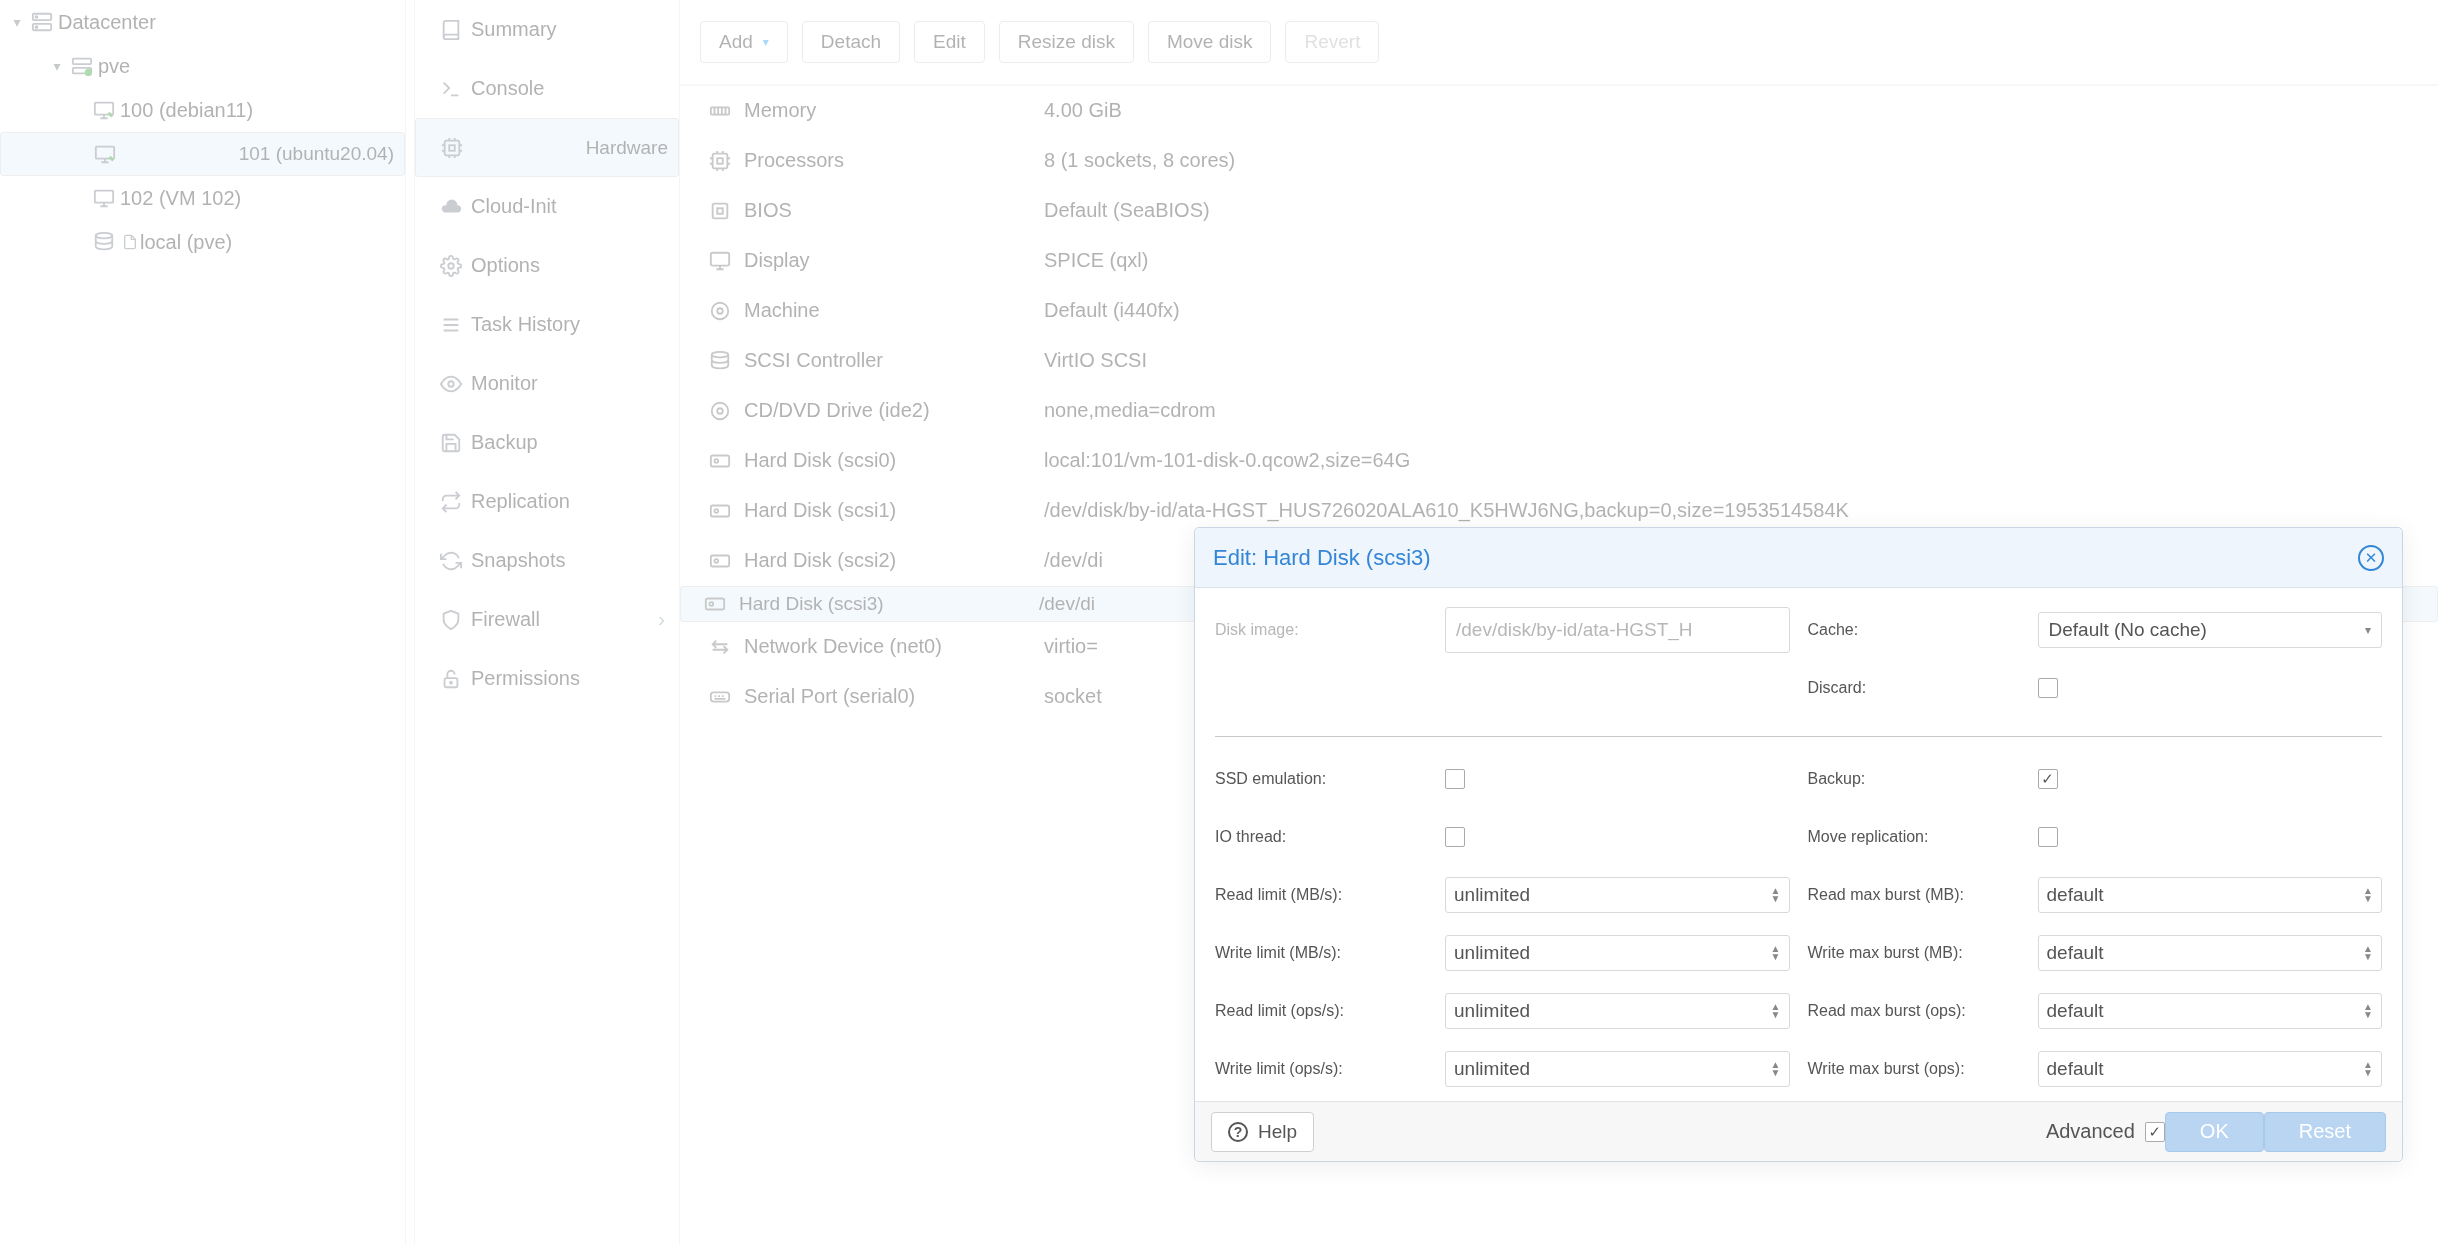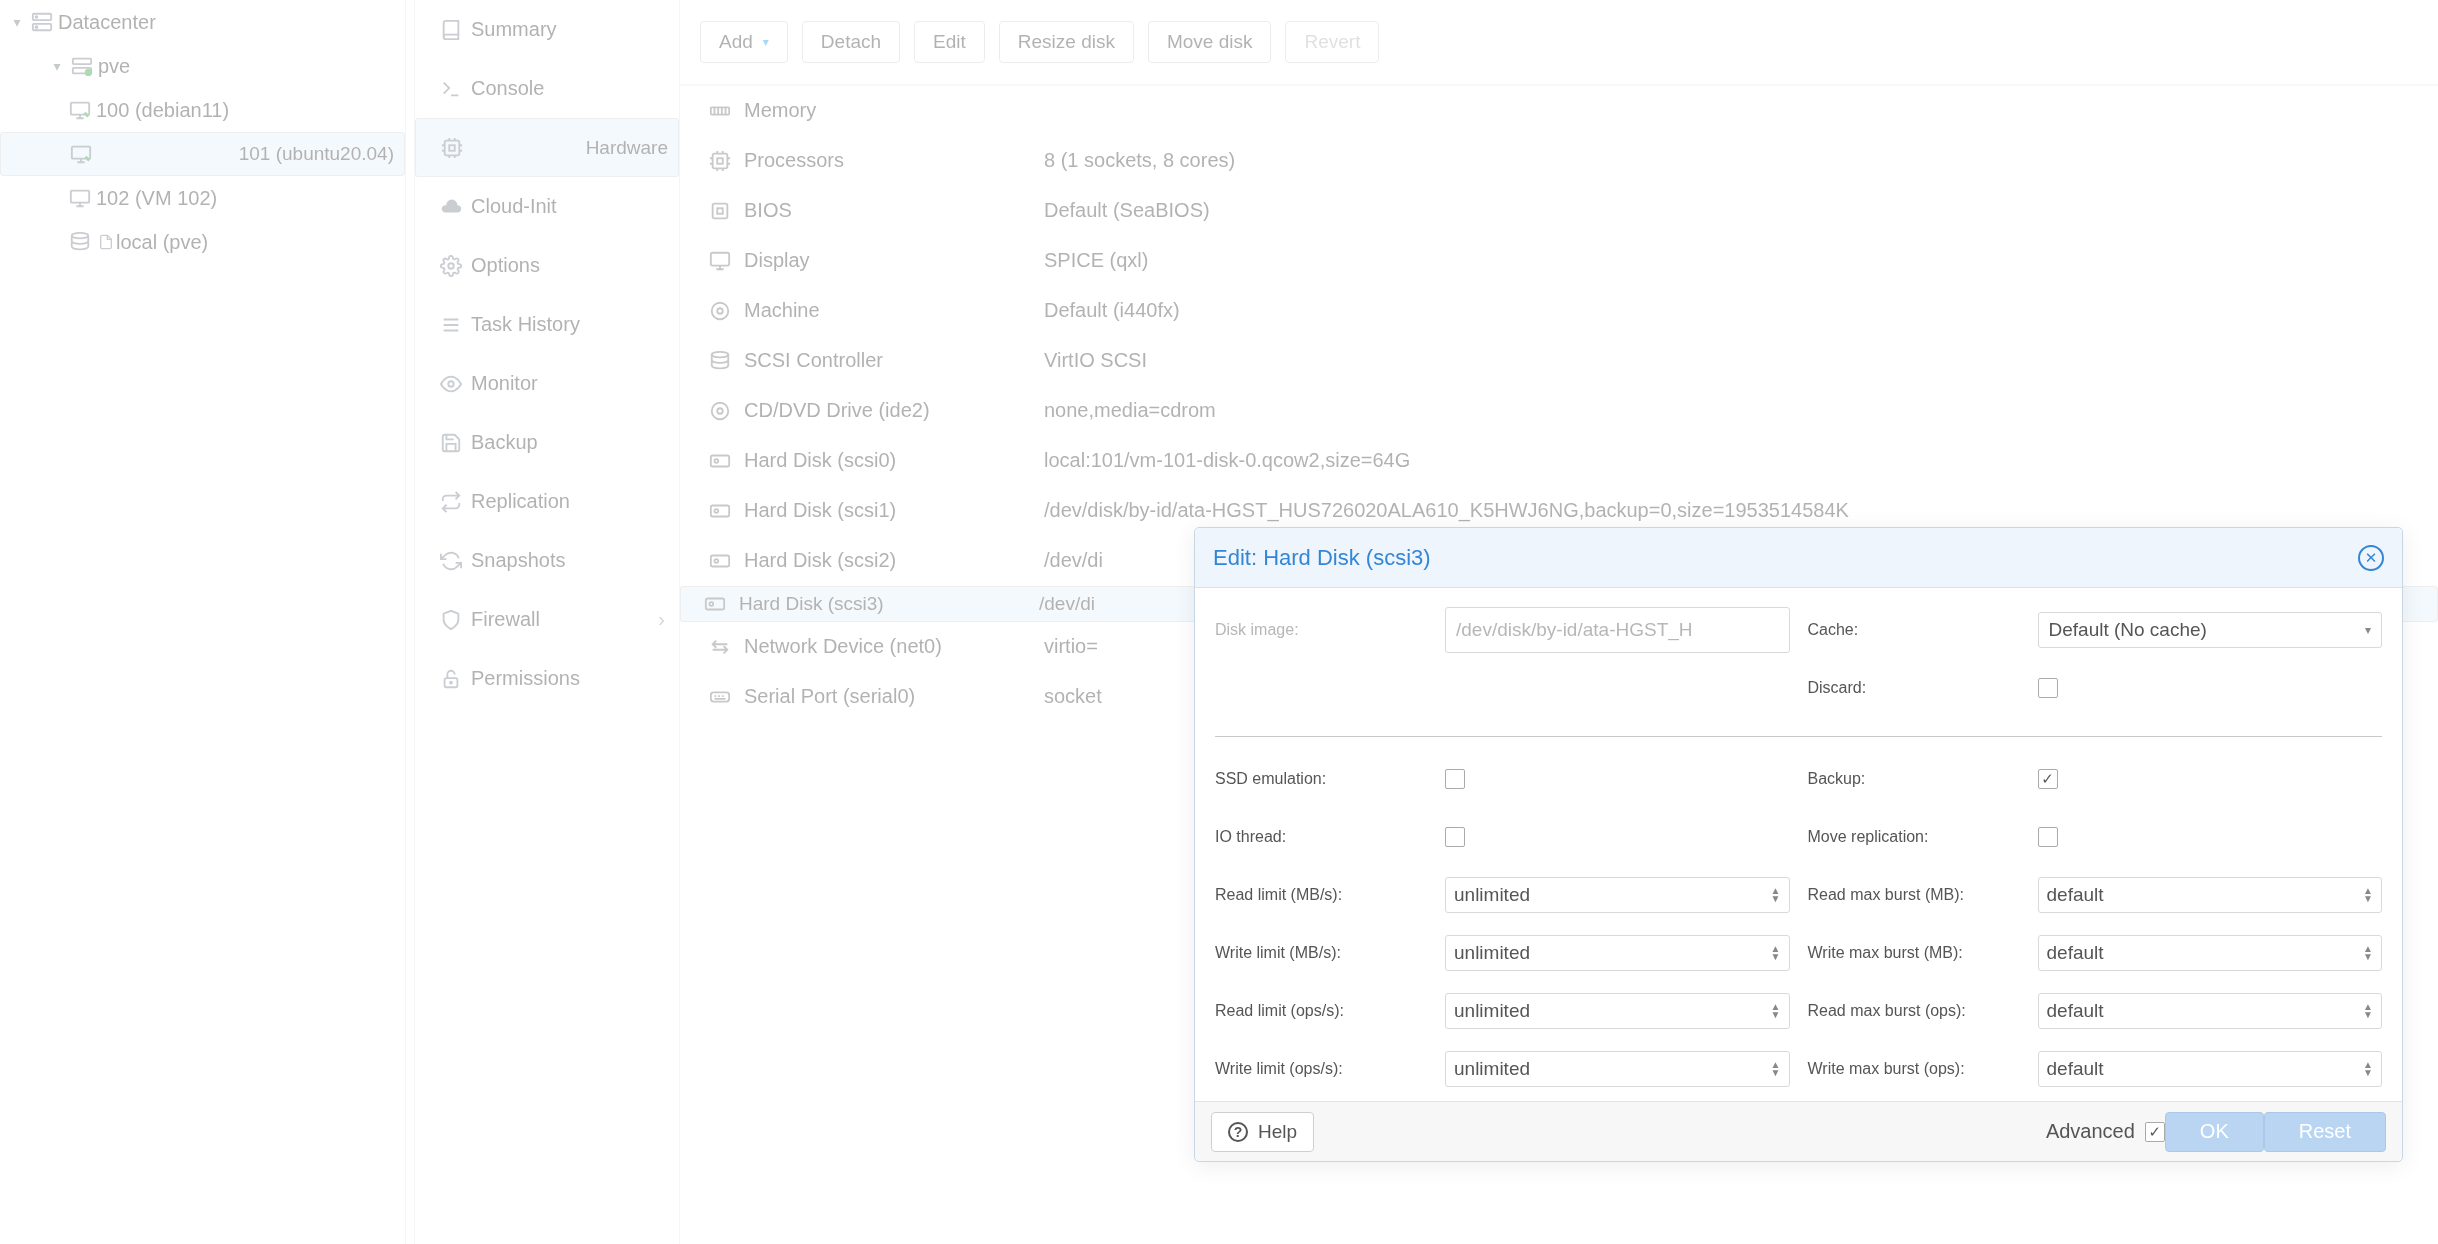--- a/index.html
+++ b/index.html
@@ -4,21 +4,21 @@
 <style>
   *{box-sizing:border-box;margin:0;padding:0;font-family:-apple-system,BlinkMacSystemFont,"Segoe UI",Arial,sans-serif}
   body{width:2438px;height:1244px;background:#fff;font-size:20px;color:#555;position:relative;overflow:hidden}
   .overlay{position:absolute;inset:0;background:rgba(255,255,255,0.55);z-index:5;pointer-events:none}
 
   
   .tree{position:absolute;left:0;top:0;width:406px;height:100%;border-right:1px solid #e9e9e9}
   .tree ul{list-style:none}
   .tree li{display:flex;align-items:center;height:44px;padding-left:8px;cursor:pointer}
   .tree .indent1{padding-left:48px}
-  .tree .indent2{padding-left:64px}
+  .tree .indent2{padding-left:88px}
   .tree li.sel{background:#e6f1fb}
   .tree .caret{width:18px;text-align:center;color:#7f8c8d;font-size:14px}
   .tree .ticon{width:32px;display:flex;justify-content:center;color:#7f8c8d}
   .tree .tlabel{color:#555}
 
   
   .menu{position:absolute;left:414px;top:0;width:266px;height:100%;border-right:1px solid #e9e9e9;border-left:1px solid #e9e9e9}
   .menu .mitem{display:flex;align-items:center;height:59px;padding-left:16px;cursor:pointer;color:#555;position:relative}
   .menu .mitem.sel{background:#e6f1fb}
   .menu .micon{width:40px;display:flex;justify-content:center;color:#7f8c8d}
@@ -275,20 +275,21 @@
   </div>
   <div class="hwtable" id="hwtable">
       <div class="hwrow">
         <span class="hicon">
           <svg class="ic" viewBox="0 0 24 24" fill="none" stroke="#888" stroke-width="2">
             <rect x="2" y="8" width="20" height="8" rx="1"></rect>
             <path d="M6 8v8M10 8v8M14 8v8M18 8v8"></path>
           </svg>
         </span>
         <span class="hlabel">Memory</span>
+        <span class="hval">4.00 GiB</span>
       </div>
       <div class="hwrow">
         <span class="hicon">
           <svg class="ic" viewBox="0 0 24 24" fill="none" stroke="#888" stroke-width="2">
             <rect x="4" y="4" width="16" height="16" rx="2"></rect>
             <rect x="9" y="9" width="6" height="6"></rect>
             <path d="M9 1v3M15 1v3M9 20v3M15 20v3M1 9h3M1 15h3M20 9h3M20 15h3"></path>
           </svg>
         </span>
         <span class="hlabel">Processors</span>

